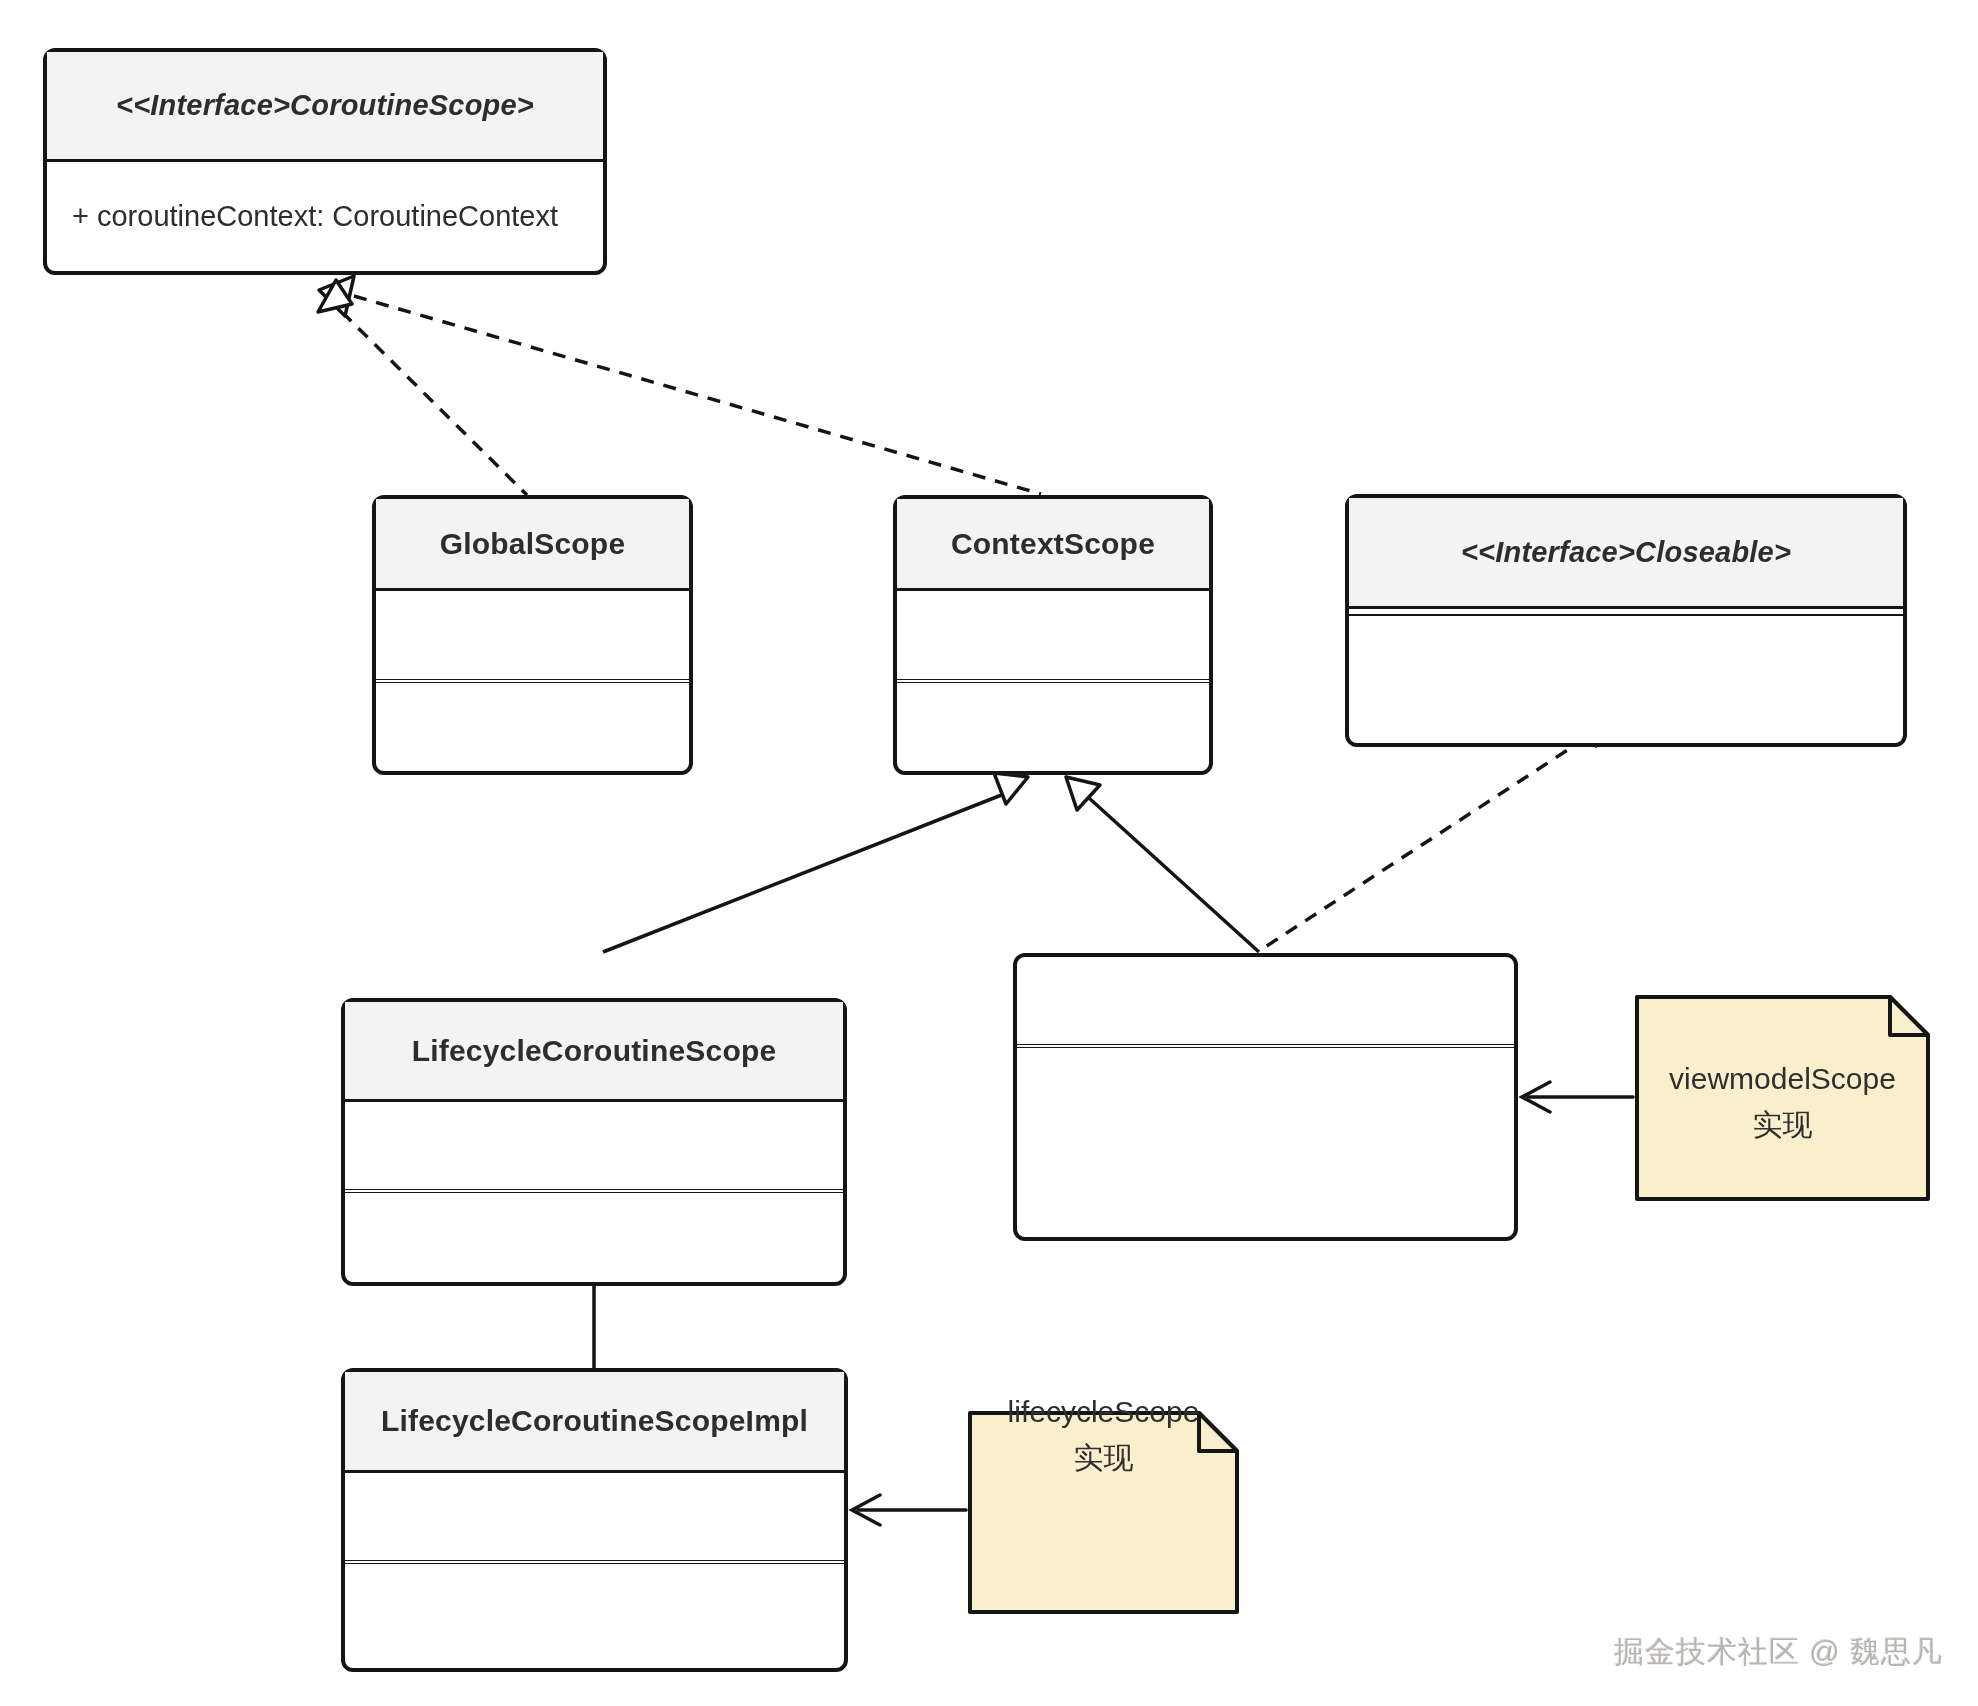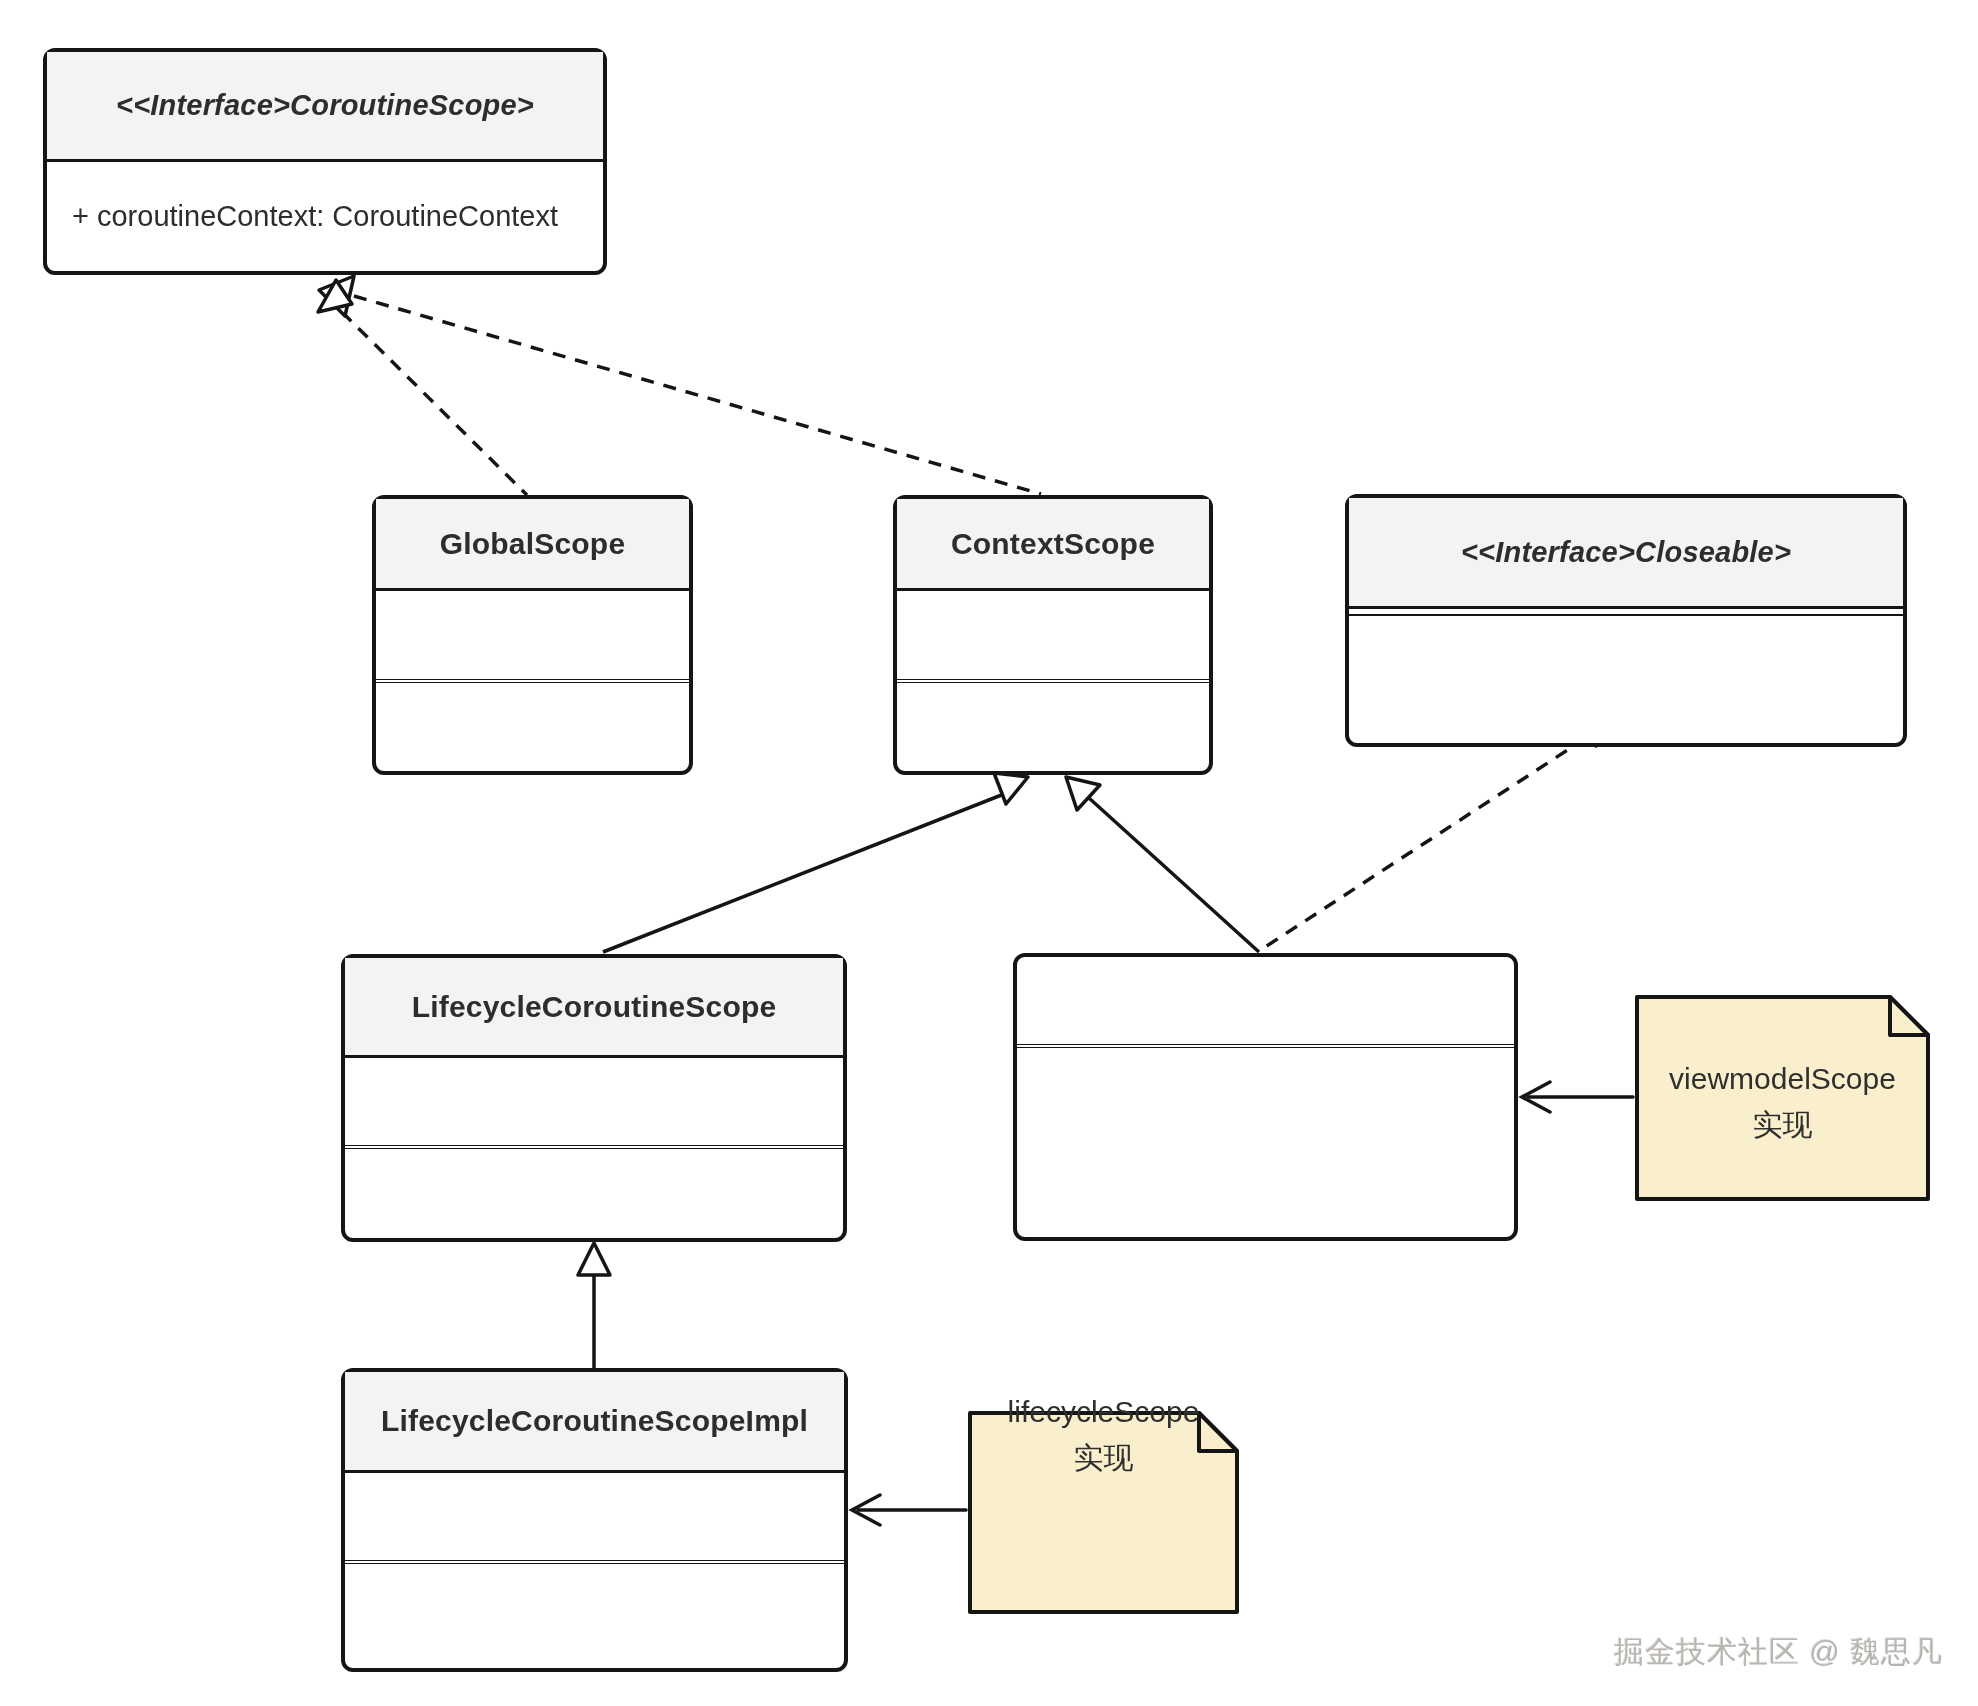--- a/index.html
+++ b/index.html
@@ -33,21 +33,21 @@
   #box-coroutine-scope{left:43px; top:48px; width:564px; height:227px;}
   #box-coroutine-scope .cls-header{height:110px;}
   #box-global-scope{left:372px; top:495px; width:321px; height:280px;}
   #box-global-scope .cls-header{height:92px;}
   #box-global-scope .comp1{height:92px;}
   #box-context-scope{left:893px; top:495px; width:320px; height:280px;}
   #box-context-scope .cls-header{height:92px;}
   #box-context-scope .comp1{height:92px;}
   #box-closeable{left:1345px; top:494px; width:562px; height:253px;}
   #box-closeable .cls-header{height:111px;}
-  #box-lifecycle-cs{left:341px; top:954px; width:506px; height:288px;}
+  #box-lifecycle-cs{left:341px; top:998px; width:506px; height:288px;}
   #box-lifecycle-cs .cls-header{height:100px;}
   #box-lifecycle-cs .comp1{height:91px;}
   #box-closeable-cs{left:1013px; top:953px; width:505px; height:288px;}
   #box-closeable-cs .cls-header{height:100px;}
   #box-closeable-cs .comp1{height:91px;}
   #box-impl{left:341px; top:1368px; width:507px; height:304px;}
   #box-impl .cls-header{height:101px;}
   #box-impl .comp1{height:91px;}
   
   .note-text{

